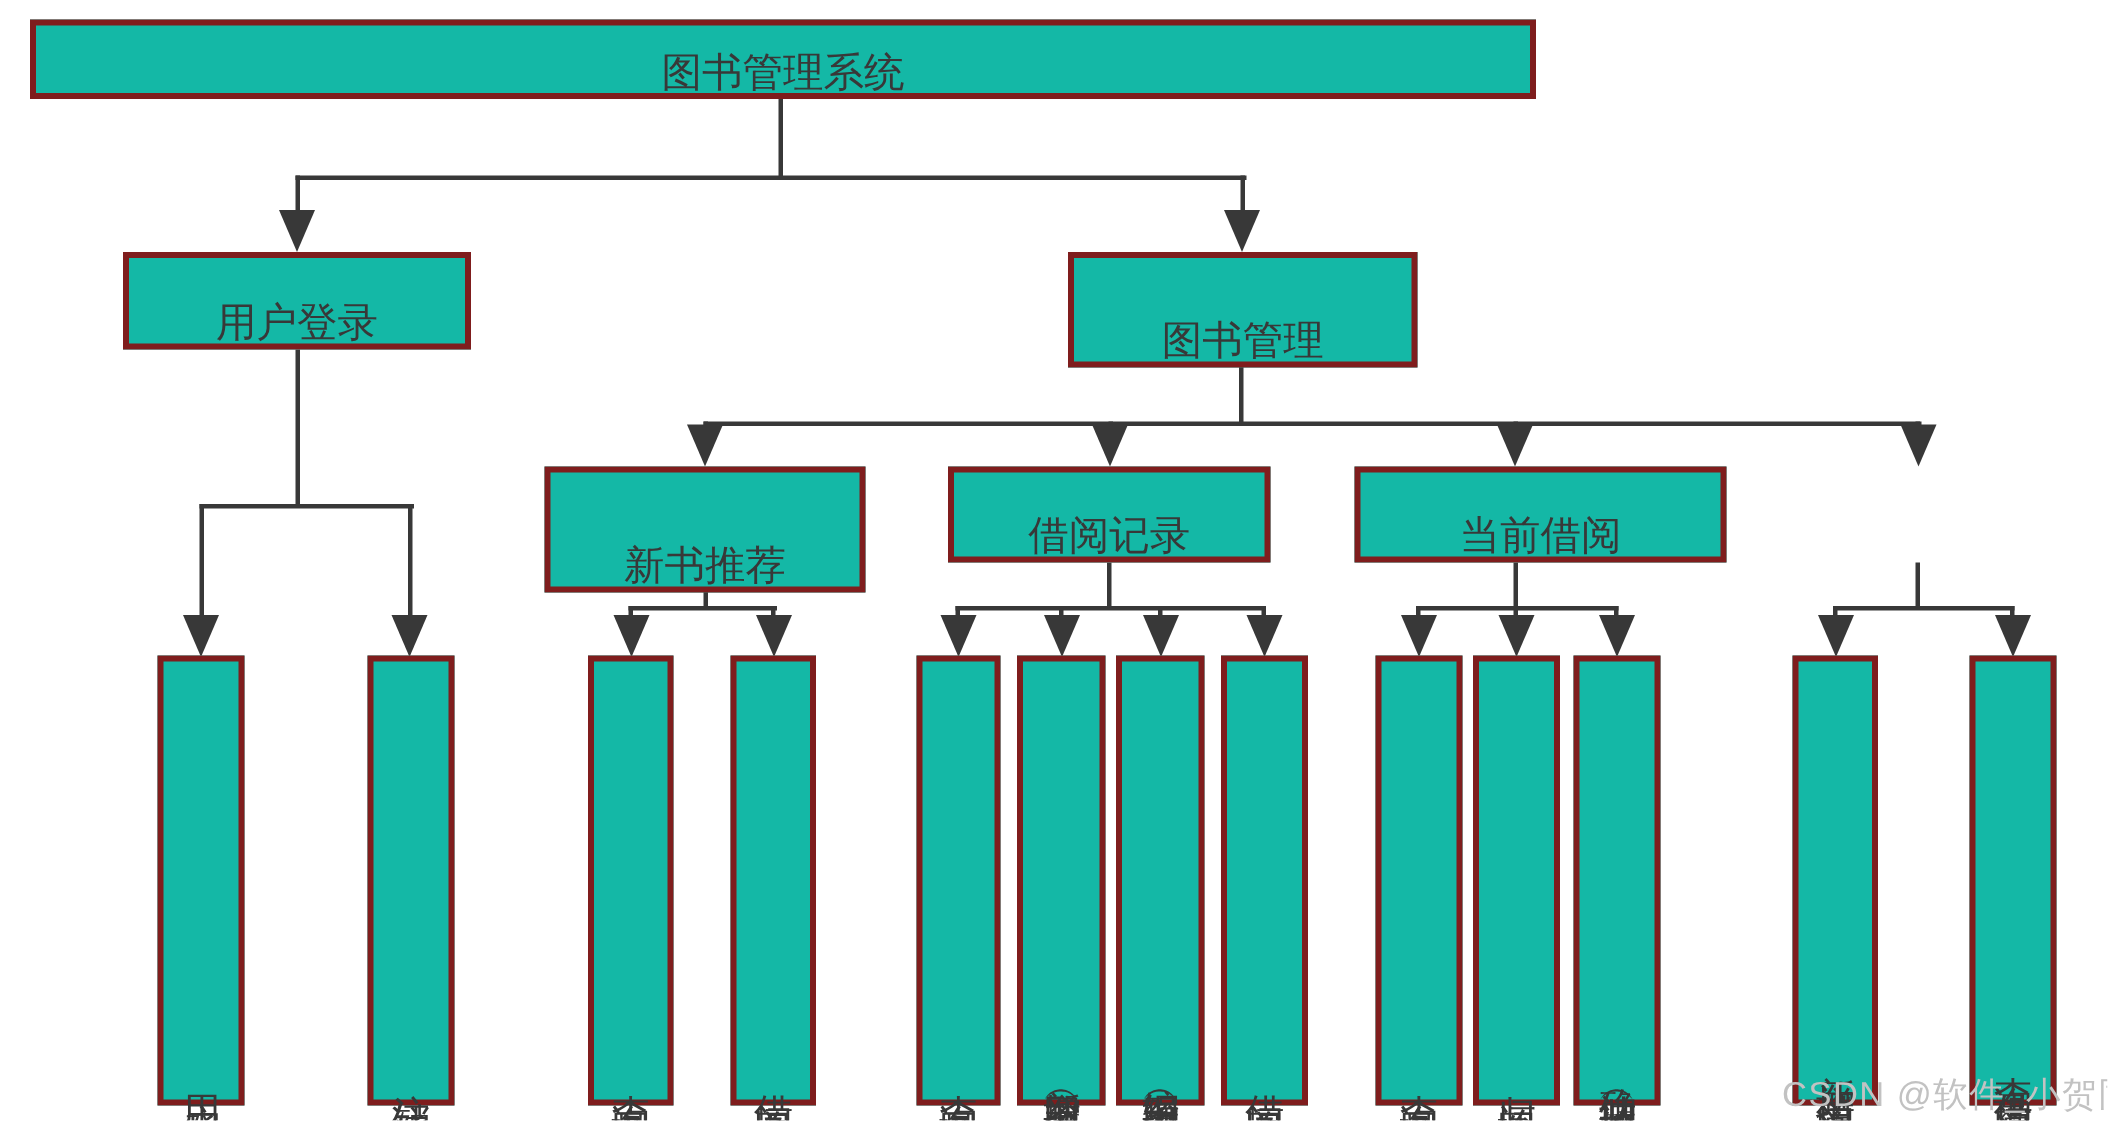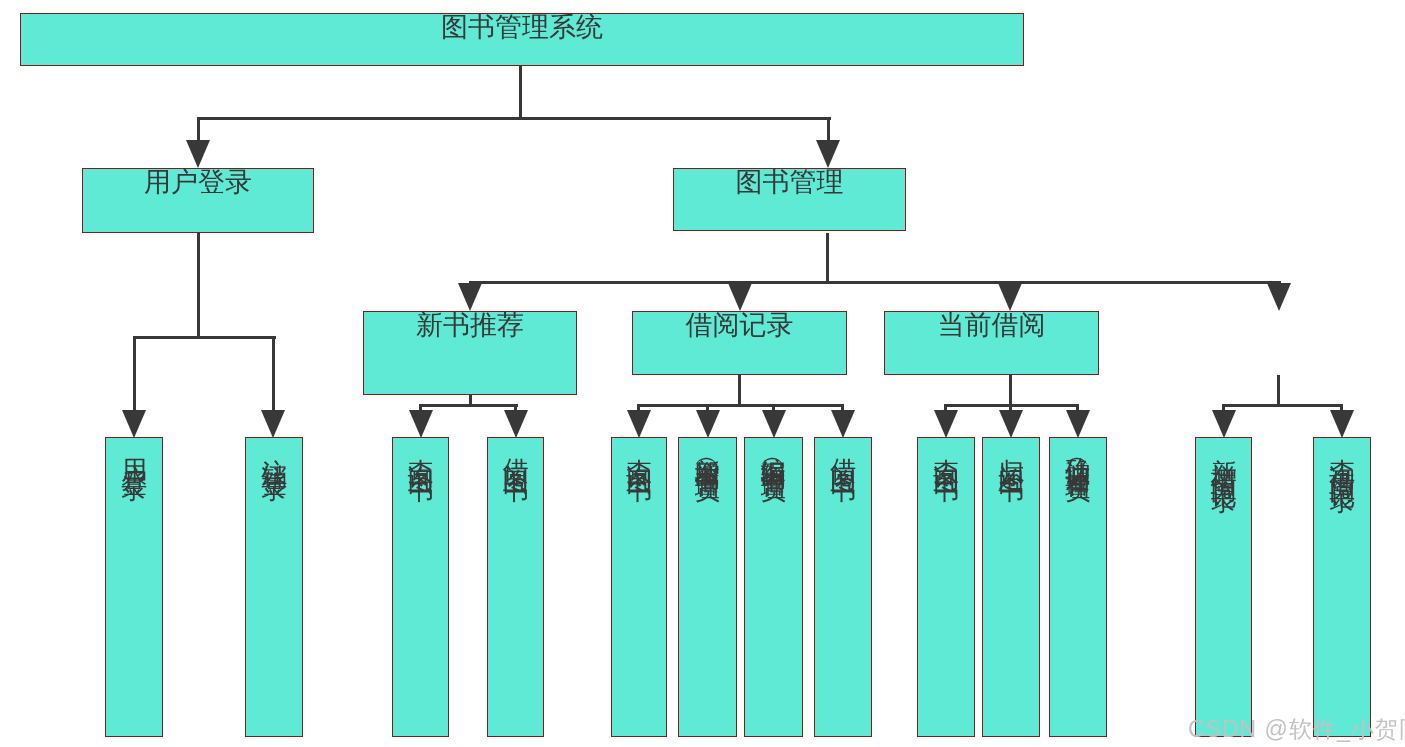--- a/index.html
+++ b/index.html
@@ -1,22 +1,22 @@
 <!DOCTYPE html>
 <html><head>
 <meta charset="utf-8">
 <style>
   html,body { margin:0; padding:0; background:#ffffff; }
   .canvas {
     position:relative; width:1405px; height:747px; background:#ffffff;
     font-family:"Liberation Sans", sans-serif; overflow:hidden;
   }
   .box {
-    position:absolute; box-sizing:border-box; background:#5eead4;
-    border:1px solid #7f1d1d; display:flex; align-items:flex-start; justify-content:center;
+    position:absolute; box-sizing:border-box; background:#14b8a6;
+    border:4px solid #7f1d1d; display:flex; align-items:flex-end; justify-content:center;
     z-index:2;
   }
   .hlabel {
     font-size:27px; color:#383838; white-space:nowrap; line-height:1;
   }
   .vlabel {
     writing-mode:vertical-rl; text-orientation:mixed;
     font-size:26px; letter-spacing:6px; color:#383838; line-height:1.05;
   }
   .vlabel.long { font-size:25px; letter-spacing:3px; }
@@ -45,21 +45,21 @@
   <div class="line v" style="left:519px;top:66px;height:54px"></div>
   <div class="line h" style="left:197px;top:117px;width:634px"></div>
   <div class="line v" style="left:197px;top:117px;height:26px"></div>
   <div class="line v" style="left:827px;top:117px;height:26px"></div>
   <div class="arrow" style="left:186px;top:140px"></div>
   <div class="arrow" style="left:816px;top:140px"></div>
 
   <div class="box" style="left:82px;top:168px;width:232px;height:65px">
     <span class="hlabel">用户登录</span>
   </div>
-  <div class="box" style="left:673px;top:168px;width:233px;height:63px">
+  <div class="box" style="left:712px;top:168px;width:233px;height:77px">
     <span class="hlabel">图书管理</span>
   </div>
 
   <div class="line v" style="left:197px;top:233px;height:105px"></div>
   <div class="line h" style="left:133px;top:336px;width:143px"></div>
   <div class="line v" style="left:133px;top:336px;height:76px"></div>
   <div class="line v" style="left:272px;top:336px;height:76px"></div>
   <div class="arrow" style="left:122px;top:410px"></div>
   <div class="arrow" style="left:261px;top:410px"></div>
 
@@ -73,21 +73,21 @@
   <div class="arrow" style="left:728px;top:283px"></div>
   <div class="arrow" style="left:998px;top:283px"></div>
   <div class="arrow" style="left:1267px;top:283px"></div>
 
   <div class="box" style="left:363px;top:311px;width:214px;height:84px">
     <span class="hlabel">新书推荐</span>
   </div>
   <div class="box" style="left:632px;top:311px;width:215px;height:64px">
     <span class="hlabel">借阅记录</span>
   </div>
-  <div class="box" style="left:884px;top:311px;width:215px;height:64px">
+  <div class="box" style="left:903px;top:311px;width:248px;height:64px">
     <span class="hlabel">当前借阅</span>
   </div>
 
   <div class="line v" style="left:469px;top:375px;height:31px"></div>
   <div class="line h" style="left:419px;top:404px;width:99px"></div>
   <div class="line v" style="left:419px;top:404px;height:9px"></div>
   <div class="line v" style="left:514px;top:404px;height:9px"></div>
   <div class="arrow" style="left:409px;top:410px"></div>
   <div class="arrow" style="left:504px;top:410px"></div>
 

